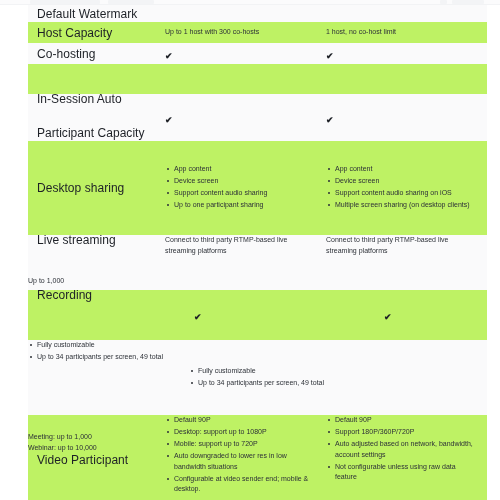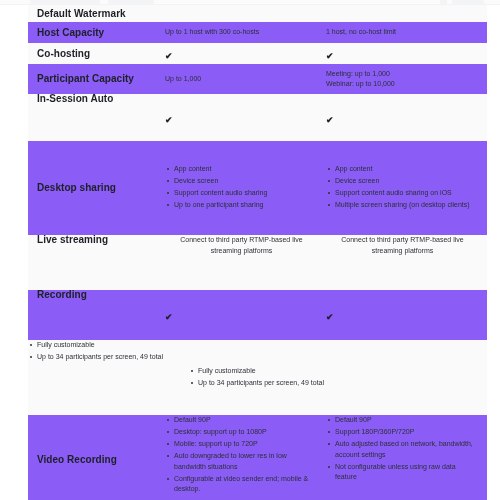--- a/index.html
+++ b/index.html
@@ -51,21 +51,21 @@
     left: 28px;
     width: 459px;
     border-collapse: collapse;
     table-layout: fixed;
   }
 
   .row {
     display: flex;
     width: 459px;
     box-sizing: border-box;
-    background: #8b5cf6;
+    background: #bef264;
   }
   .row.shaded {
     background: #fafafb;
   }
 
   .cell {
     box-sizing: border-box;
     padding: 0;
   }
   .cell-label {
@@ -78,22 +78,22 @@
     width: 161px;
     flex: 0 0 161px;
     padding-right: 8px;
   }
   .cell-val.last {
     width: 161px;
     flex: 0 0 161px;
   }
 
   .label-text {
-    font-size: 10px;
-    font-weight: bold;
+    font-size: 12px;
+    font-weight: normal;
     line-height: 10px;
     color: #1d2026;
     letter-spacing: .04px;
   }
 
   .val-text {
     font-size: 7px;
     line-height: 10.5px;
     color: #2c3037;
   }
@@ -176,21 +176,21 @@
         <div class="cell cell-label mid">
           <div class="label-text">Co-hosting</div>
         </div>
         <div class="cell cell-val mid">
           <div style="width: 100%;"><span class="check">✔</span></div>
         </div>
         <div class="cell cell-val last mid">
           <div style="width: 100%;"><span class="check">✔</span></div>
         </div>
       </div>
-      <div class="row" style="height: 30px;">
+      <div class="row" style="height: 30px; flex-direction: column;">
         <div class="cell cell-label mid">
           <div class="label-text">Participant Capacity</div>
         </div>
         <div class="cell cell-val mid">
           <div style="width: 100%;">
             <div class="val-text">Up to 1,000</div>
           </div>
         </div>
         <div class="cell cell-val last mid">
           <div style="width: 100%;">
@@ -228,36 +228,36 @@
           <div style="width: 100%;">
             <ul class="bullets">
               <li>App content</li>
               <li>Device screen</li>
               <li>Support content audio sharing on iOS</li>
               <li>Multiple screen sharing (on desktop clients)</li>
             </ul>
           </div>
         </div>
       </div>
-      <div class="row shaded" style="height: 55px; text-align: center;">
+      <div class="row shaded" style="height: 55px;">
         <div class="cell cell-label top">
           <div class="label-text">Live streaming</div>
         </div>
         <div class="cell cell-val top">
           <div style="width: 100%;">
             <div class="val-text">Connect to third party RTMP-based live streaming platforms</div>
           </div>
         </div>
         <div class="cell cell-val last top">
           <div style="width: 100%;">
             <div class="val-text">Connect to third party RTMP-based live streaming platforms</div>
           </div>
         </div>
       </div>
-      <div class="row" style="height: 50px;">
+      <div class="row" style="height: 50px; gap: 29px;">
         <div class="cell cell-label top">
           <div class="label-text">Recording</div>
         </div>
         <div class="cell cell-val mid">
           <div style="width: 100%;"><span class="check">✔</span></div>
         </div>
         <div class="cell cell-val last mid">
           <div style="width: 100%;"><span class="check">✔</span></div>
         </div>
       </div>
@@ -274,21 +274,21 @@
           <div style="width: 100%;">
             <ul class="bullets">
               <li>Fully customizable</li>
               <li>Up to 34 participants per screen, 49 total</li>
             </ul>
           </div>
         </div>
       </div>
       <div class="row" style="height: 90px;">
         <div class="cell cell-label mid">
-          <div class="label-text">Video Recording</div>
+          <div class="label-text">Video Participant</div>
         </div>
         <div class="cell cell-val top">
           <div style="width: 100%;">
             <ul class="bullets">
               <li>Default 90P</li>
               <li>Desktop: support up to 1080P</li>
               <li>Mobile: support up to 720P</li>
               <li>Auto downgraded to lower res in low bandwidth situations</li>
               <li>Configurable at video sender end; mobile &amp; desktop.</li>
             </ul>

